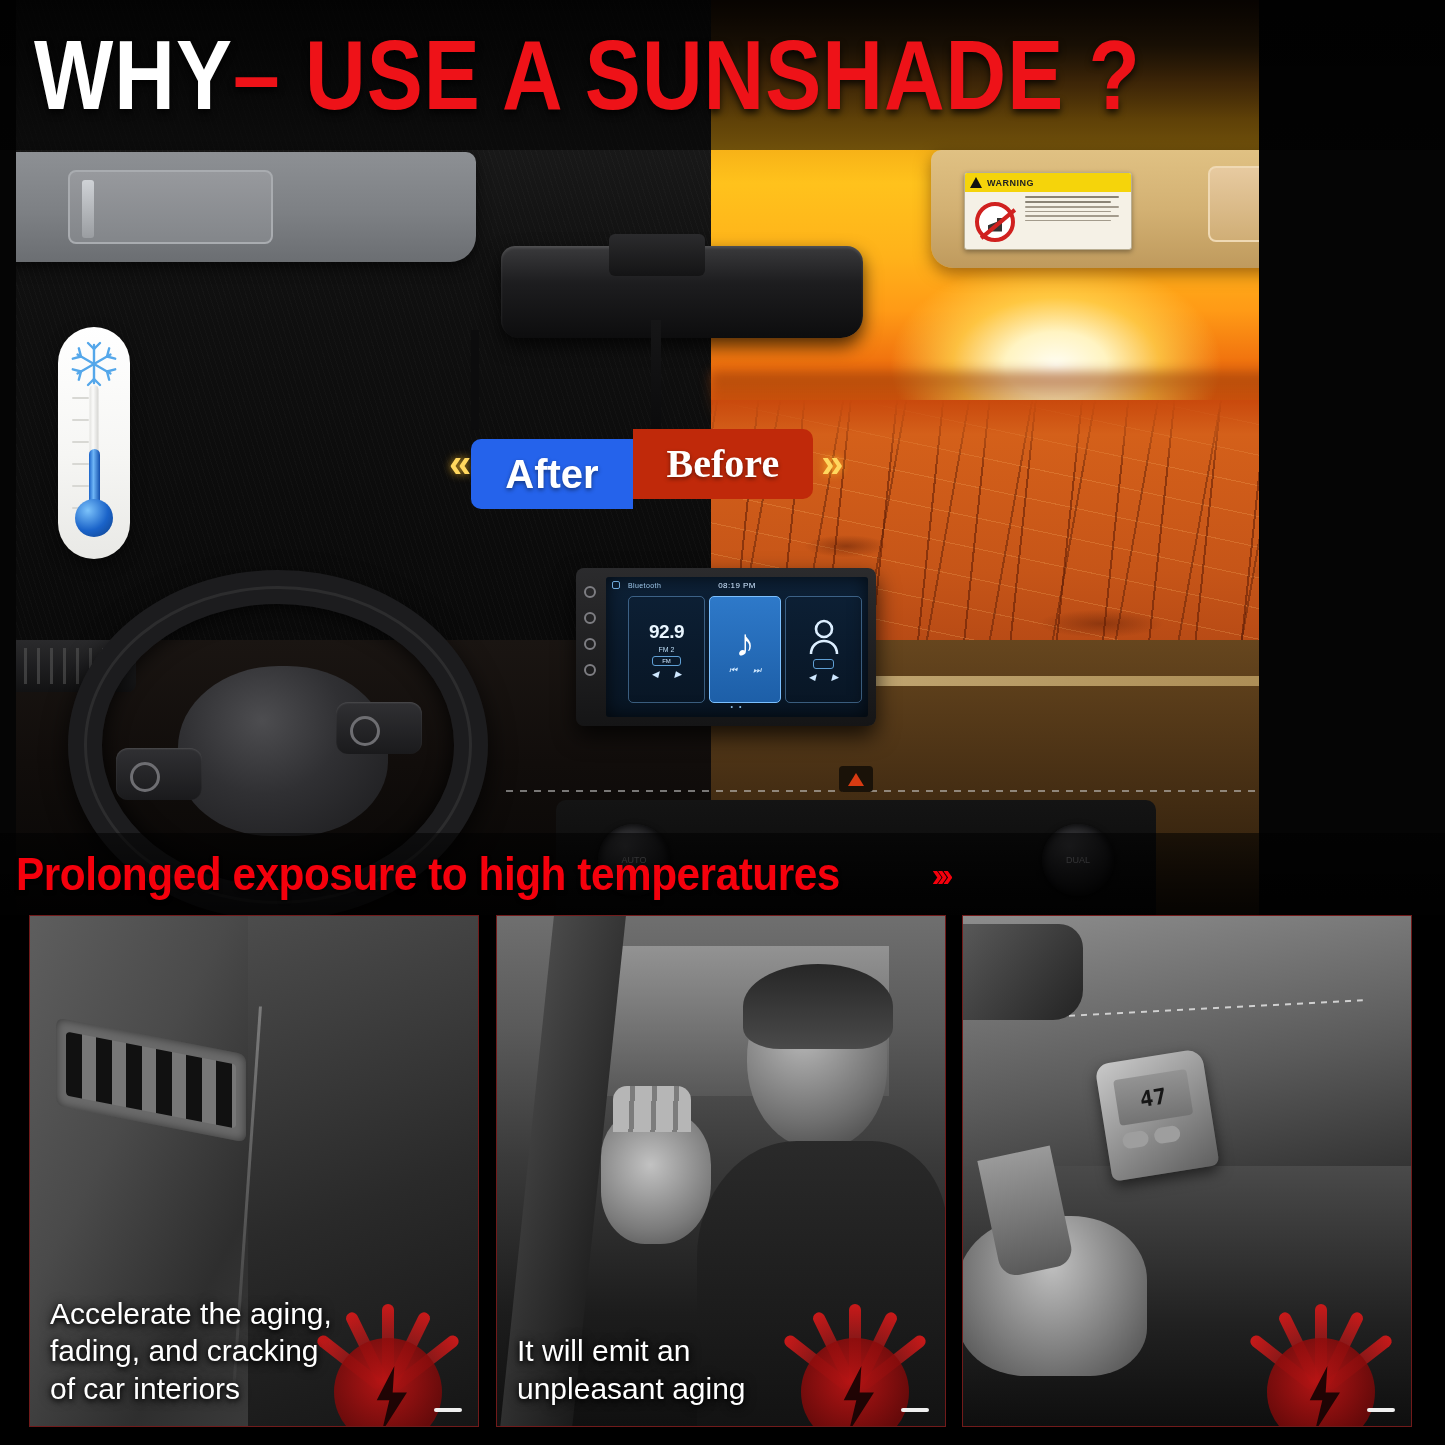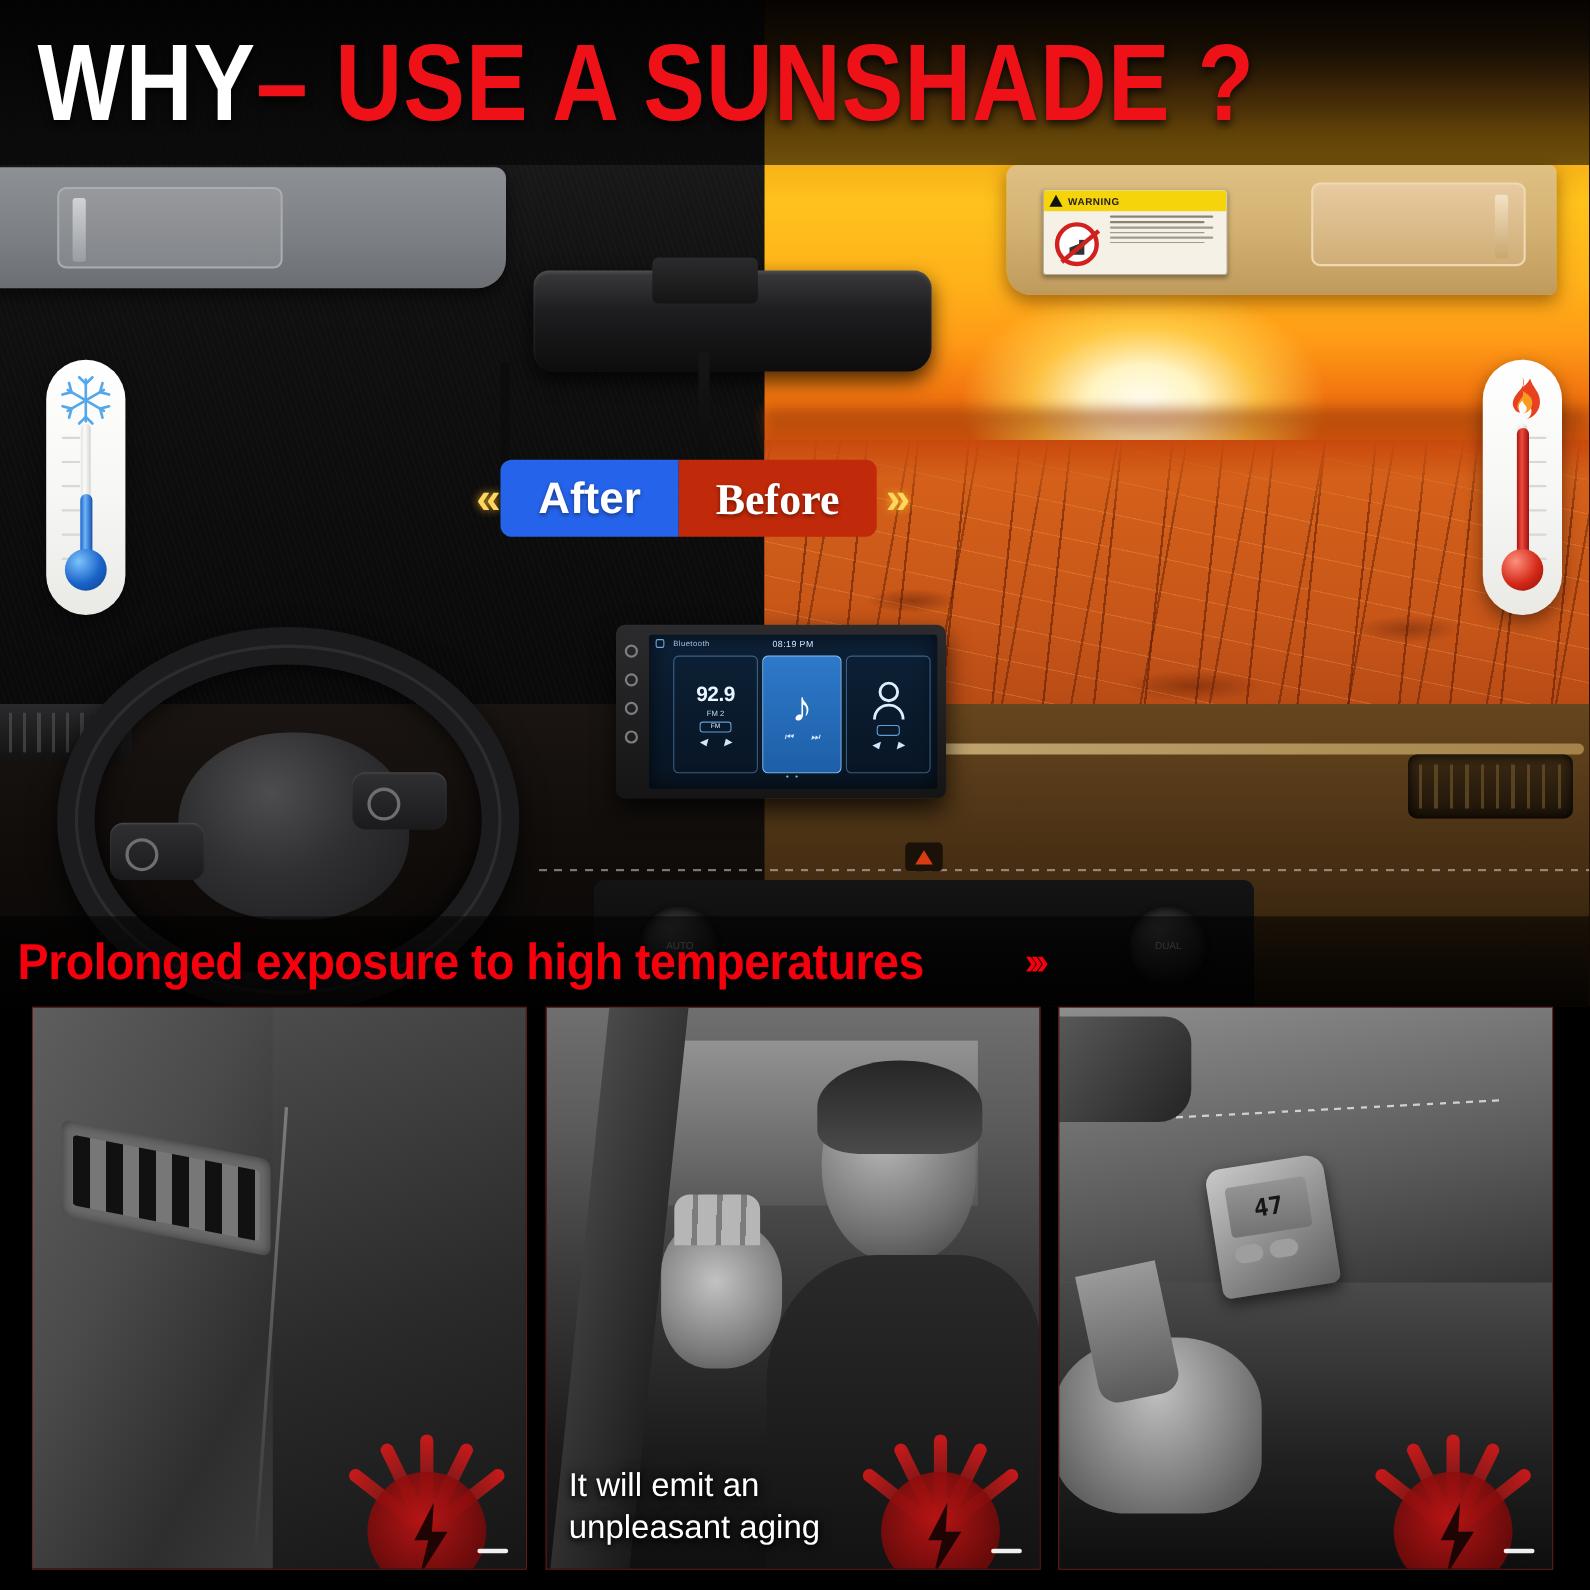--- a/index.html
+++ b/index.html
@@ -5,21 +5,21 @@
   * { margin:0; padding:0; box-sizing:border-box; }
   html,body { background:#000; }
   body {
     width:1445px; height:1445px;
     font-family:"Liberation Sans", sans-serif;
     overflow:hidden; position:relative;
   }
   #poster { position:absolute; inset:0; background:#050505; overflow:hidden; }
 
   
-  .scene { position:absolute; left:0; top:0; width:1445px; height:915px; overflow:hidden; }
+  .scene { position:absolute; left:16px; top:0; width:1243px; height:915px; overflow:hidden; }
 
   
   .hot-bg {
     position:absolute; left:695px; top:0; width:750px; height:915px;
     background:
       radial-gradient(ellipse 230px 150px at 345px 365px, #fffdf2 0%, #fff4c2 22%, rgba(255,214,80,0.75) 45%, rgba(255,170,40,0.0) 72%),
       linear-gradient(#2a1405 0%, #5c3a10 5%, #b87016 9%, #f0a413 13%,
                       #ffc21c 20%, #ffb21a 28%, #ff9a16 34%, #f2760f 39%,
                       #dc5a0c 43%, #c9490d 47%,
                       #d8631a 52%, #c75518 62%, #b44716 74%, #9c3a12 86%, #7d2e0e 100%);
@@ -300,21 +300,21 @@
   .badges{
     position:absolute; left:425px; top:418px; display:flex; align-items:center; z-index:6;
   }
   .chev{ color:#ffd75e; font-size:40px; font-weight:bold; letter-spacing:-8px;
          text-shadow:0 0 8px rgba(255,190,40,.85); padding:0 8px; }
   .badge{
     height:70px; display:flex; align-items:center; justify-content:center;
     padding:0 34px; color:#fff; font-size:40px; font-weight:bold;
     text-shadow:0 2px 4px rgba(0,0,0,.45);
   }
-  .badge.after{ border-radius:10px 0 0 10px; }
+  .badge.after{ border-radius:10px 0 0 10px;margin-top:21px; }
   .badge.before{ border-radius:0 10px 10px 0;font-family:Liberation Serif, serif; }
 
   
   .band{
     position:absolute; left:0; top:833px; width:1445px; height:82px;
     display:flex; align-items:center; gap:14px; padding-left:16px;
     background:linear-gradient(to bottom, rgba(0,0,0,.55), rgba(0,0,0,.85));
     z-index:7;
   }
   .band-text{
@@ -689,20 +689,23 @@
       </div>
       <div class="burst">
         <span class="ray" style="transform:rotate(-52deg)"></span>
         <span class="ray" style="transform:rotate(-26deg)"></span>
         <span class="ray" style="transform:rotate(0deg)"></span>
         <span class="ray" style="transform:rotate(26deg)"></span>
         <span class="ray" style="transform:rotate(52deg)"></span>
         <span class="core"></span>
           <span class="bolt"></span>
       </div>
+      <div class="caption">Accelerate the aging,
+fading, and cracking
+of car interiors</div>
       <div class="cap-dash"></div>
     </div>
 
     <div class="panel p2">
       <div class="photo">
         <div class="wind"></div>
         <div class="apillar"></div>
         <div class="head"></div>
         <div class="hair"></div>
         <div class="body"></div>

